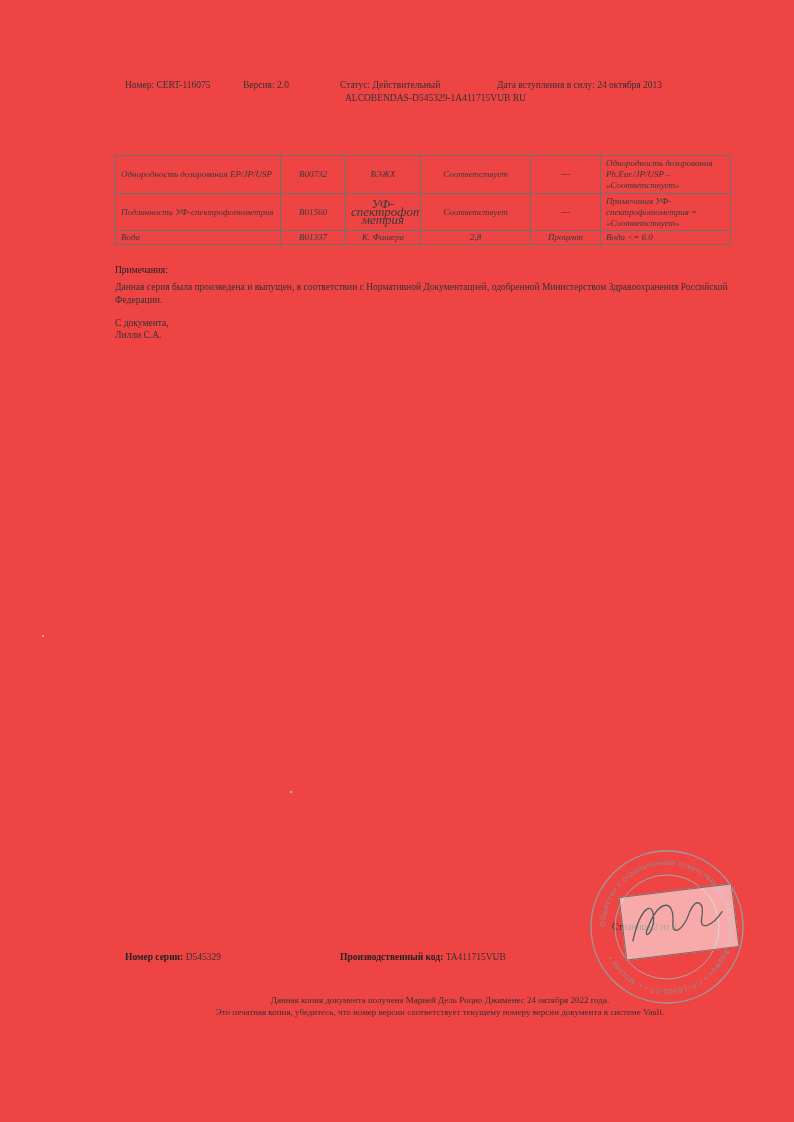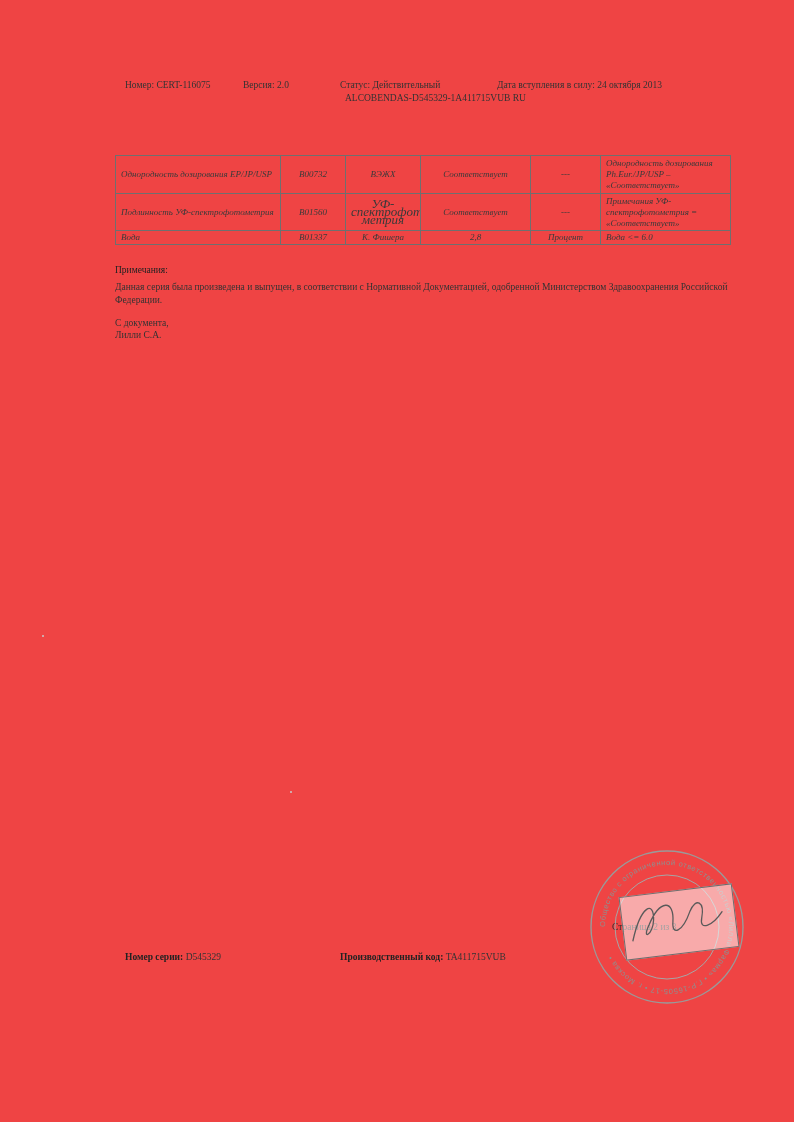--- a/index.html
+++ b/index.html
@@ -138,14 +138,18 @@
     </svg>
   </div>
 
   <div class="abs sigbox">
     <svg width="110" height="60" viewBox="0 0 110 60">
       <path d="M8,44 C20,10 34,6 31,26 C29,40 16,46 26,30 C40,6 54,8 50,30
                C47,44 58,42 68,22 C76,8 84,14 79,30 C75,42 88,40 100,26" fill="none" stroke="#5a5a5a" stroke-width="1.3" stroke-linecap="round"></path>
     </svg>
   </div>
 
+  <div class="abs t9 received">
+    <div>Данная копия документа получена Марией Дель Роцио Джименес 24 октября 2022 года.</div>
+    <div>Это печатная копия, убедитесь, что номер версии соответствует текущему номеру версии документа в системе Vault.</div>
+  </div>
 
 </div>
 
 </body></html>

